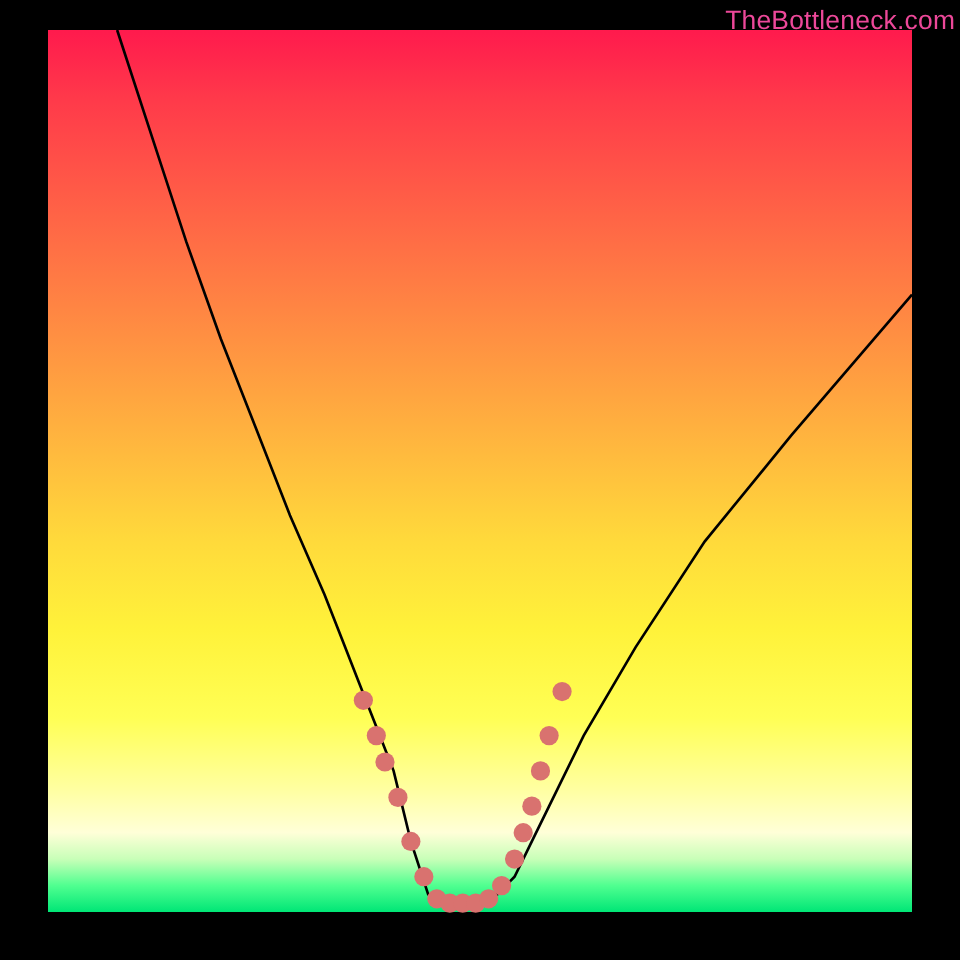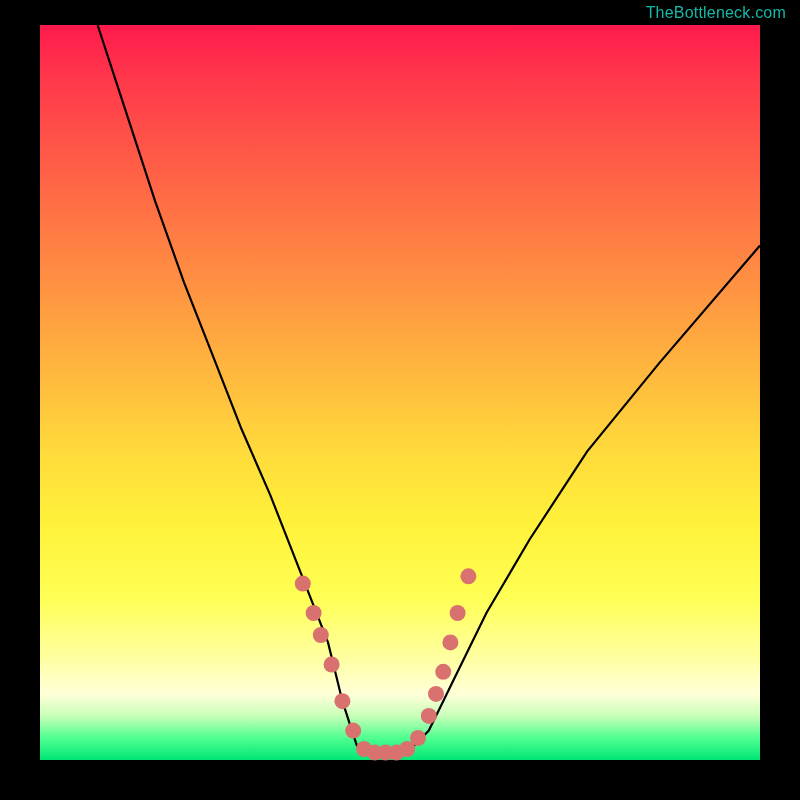--- a/index.html
+++ b/index.html
@@ -39,23 +39,23 @@
       #ffffa0 86%,
       #ffffd8 91%,
       #c8ffb8 94%,
       #50ff90 97%,
       #00e676 100%
     );
   }
   .watermark {
     position: absolute;
     top: 4px;
-    right: 14px;
-    color: #14b8a6;
-    font-size: 16px;
+    right: 4px;
+    color: #ec4899;
+    font-size: 22px;
     font-weight: 500;
     letter-spacing: 0.2px;
   }
   svg.curve {
     position: absolute;
     left: 0;
     top: 0;
     width: 720px;
     height: 735px;
     overflow: visible;

